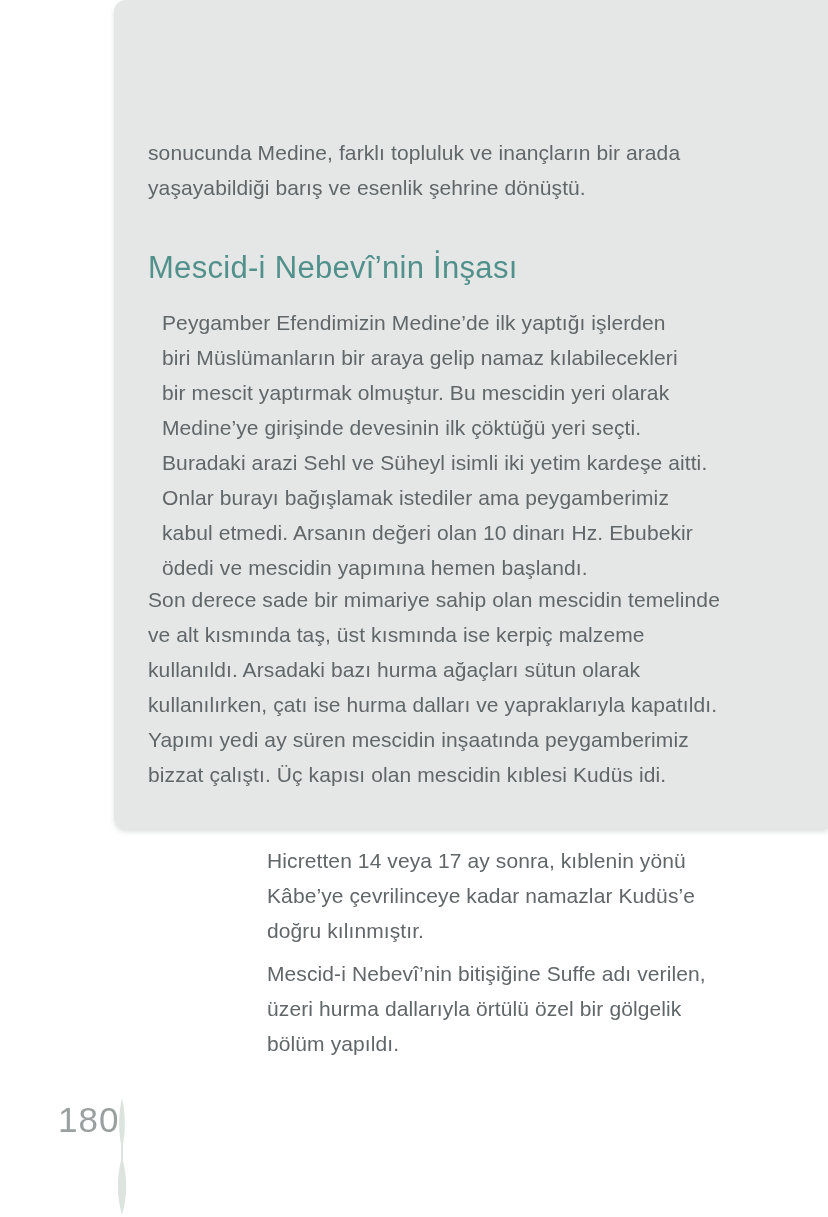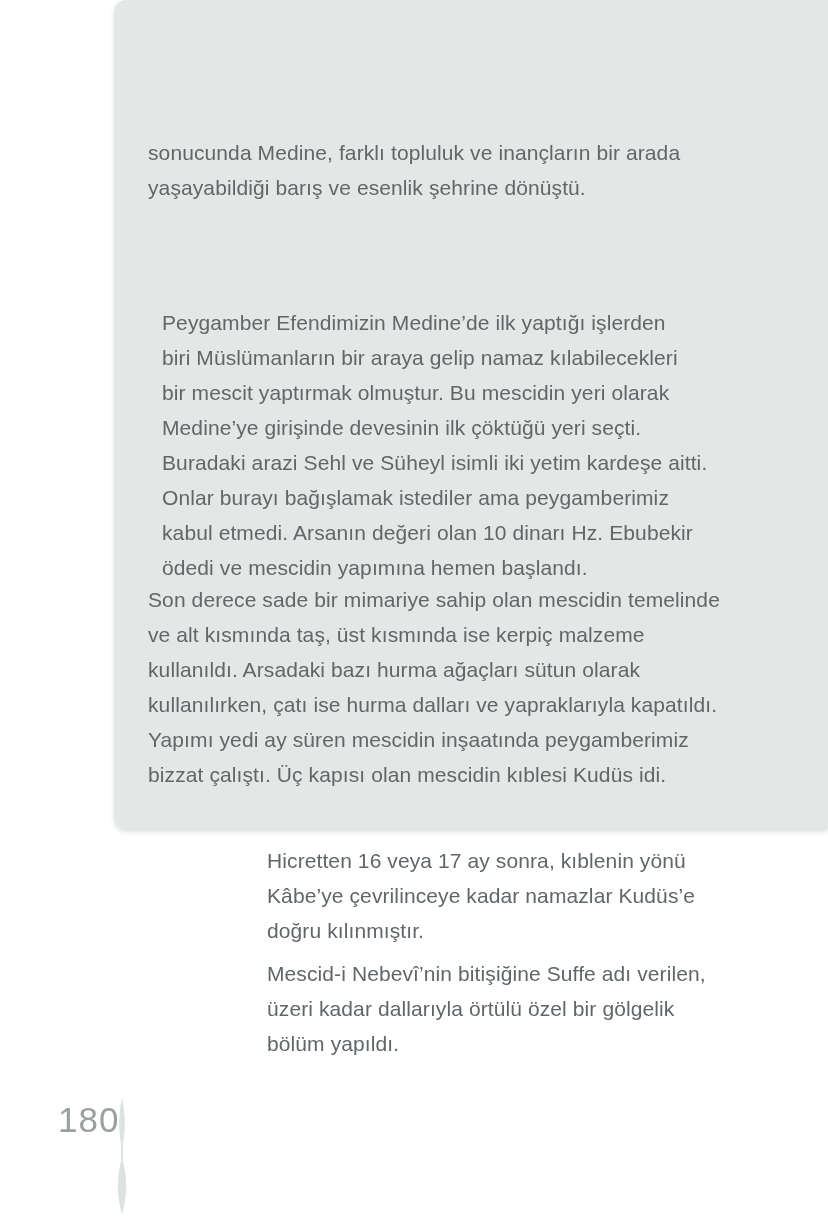--- a/index.html
+++ b/index.html
@@ -92,45 +92,46 @@
 </style>
 </head>
 <body>
 
 <div class="page">
 
   <div class="panel">
     <p class="intro">sonucunda Medine, farklı topluluk ve inançların bir arada
 yaşayabildiği barış ve esenlik şehrine dönüştü.</p>
 
+    <h1 class="heading">Mescid-i Nebevî’nin İnşası</h1>
 
     <p class="body p1">Peygamber Efendimizin Medine’de ilk yaptığı işlerden
 biri Müslümanların bir araya gelip namaz kılabilecekleri
 bir mescit yaptırmak olmuştur. Bu mescidin yeri olarak
 Medine’ye girişinde devesinin ilk çöktüğü yeri seçti.
 Buradaki arazi Sehl ve Süheyl isimli iki yetim kardeşe aitti.
 Onlar burayı bağışlamak istediler ama peygamberimiz
 kabul etmedi. Arsanın değeri olan 10 dinarı Hz. Ebubekir
 ödedi ve mescidin yapımına hemen başlandı.</p>
 
     <p class="body p2">Son derece sade bir mimariye sahip olan mescidin temelinde
 ve alt kısmında taş, üst kısmında ise kerpiç malzeme
 kullanıldı. Arsadaki bazı hurma ağaçları sütun olarak
 kullanılırken, çatı ise hurma dalları ve yapraklarıyla kapatıldı.
 Yapımı yedi ay süren mescidin inşaatında peygamberimiz
 bizzat çalıştı. Üç kapısı olan mescidin kıblesi Kudüs idi.</p>
   </div>
 
   <div class="notes">
-    <p class="note n1">Hicretten 16 veya 17 ay sonra, kıblenin yönü
+    <p class="note n1">Hicretten 14 veya 17 ay sonra, kıblenin yönü
 Kâbe’ye çevrilinceye kadar namazlar Kudüs’e
 doğru kılınmıştır.</p>
 
     <p class="note n2">Mescid-i Nebevî’nin bitişiğine Suffe adı verilen,
-üzeri kadar dallarıyla örtülü özel bir gölgelik
+üzeri hurma dallarıyla örtülü özel bir gölgelik
 bölüm yapıldı.</p>
   </div>
 
   <div class="pagenum">180</div>
 
   <svg class="leaf" width="20" height="121" viewBox="0 0 20 121" xmlns="http://www.w3.org/2000/svg">
     <path fill="#dde4e0" d="M10,2 C13.8,18 13.8,37 10,53 C6.2,37 6.2,18 10,2 Z"></path>
     <rect fill="#dde4e0" x="9" y="48" width="2" height="18"></rect>
     <path fill="#dde4e0" d="M10,61 C15.6,80 15.6,100 10,119 C4.4,100 4.4,80 10,61 Z"></path>
   </svg>

